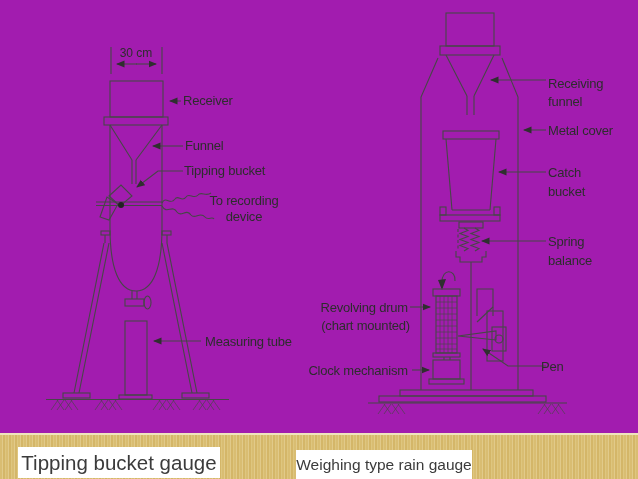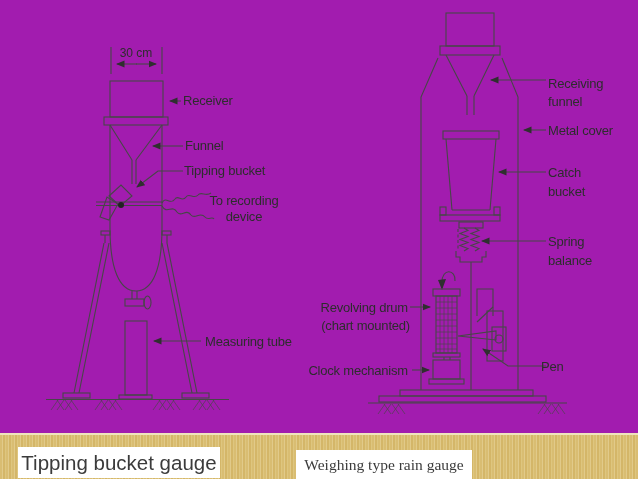--- a/index.html
+++ b/index.html
@@ -24,21 +24,21 @@
   .band::after{
     content:''; position:absolute; left:0; right:0; bottom:0; height:4px;
     background:#e8dcae;
   }
   .caption {
     position:absolute; background:#ffffff; color:#3b3b3b;
     display:flex; align-items:center; justify-content:center;
     white-space:nowrap;
   }
   .caption.left  { left:18px;  top:12px; width:202px; height:31px; font-size:20.5px; }
-  .caption.right { left:296px; top:15px; width:176px; height:30px; font-size:15.5px;font-family:Liberation Serif, serif; }
+  .caption.right { left:296px; top:15px; width:176px; height:30px; font-size:15.5px; }
 </style>
 </head>
 <body>
 
 <div class="stage">
 
   <svg width="638" height="425" viewBox="0 0 638 425">
     <defs>
       <marker id="ah" markerWidth="9" markerHeight="8" refX="7.5" refY="4" orient="auto" markerUnits="userSpaceOnUse">
         <path d="M0,0.5 L8.5,4 L0,7.5 Z" fill="#2f2f2f"></path>

